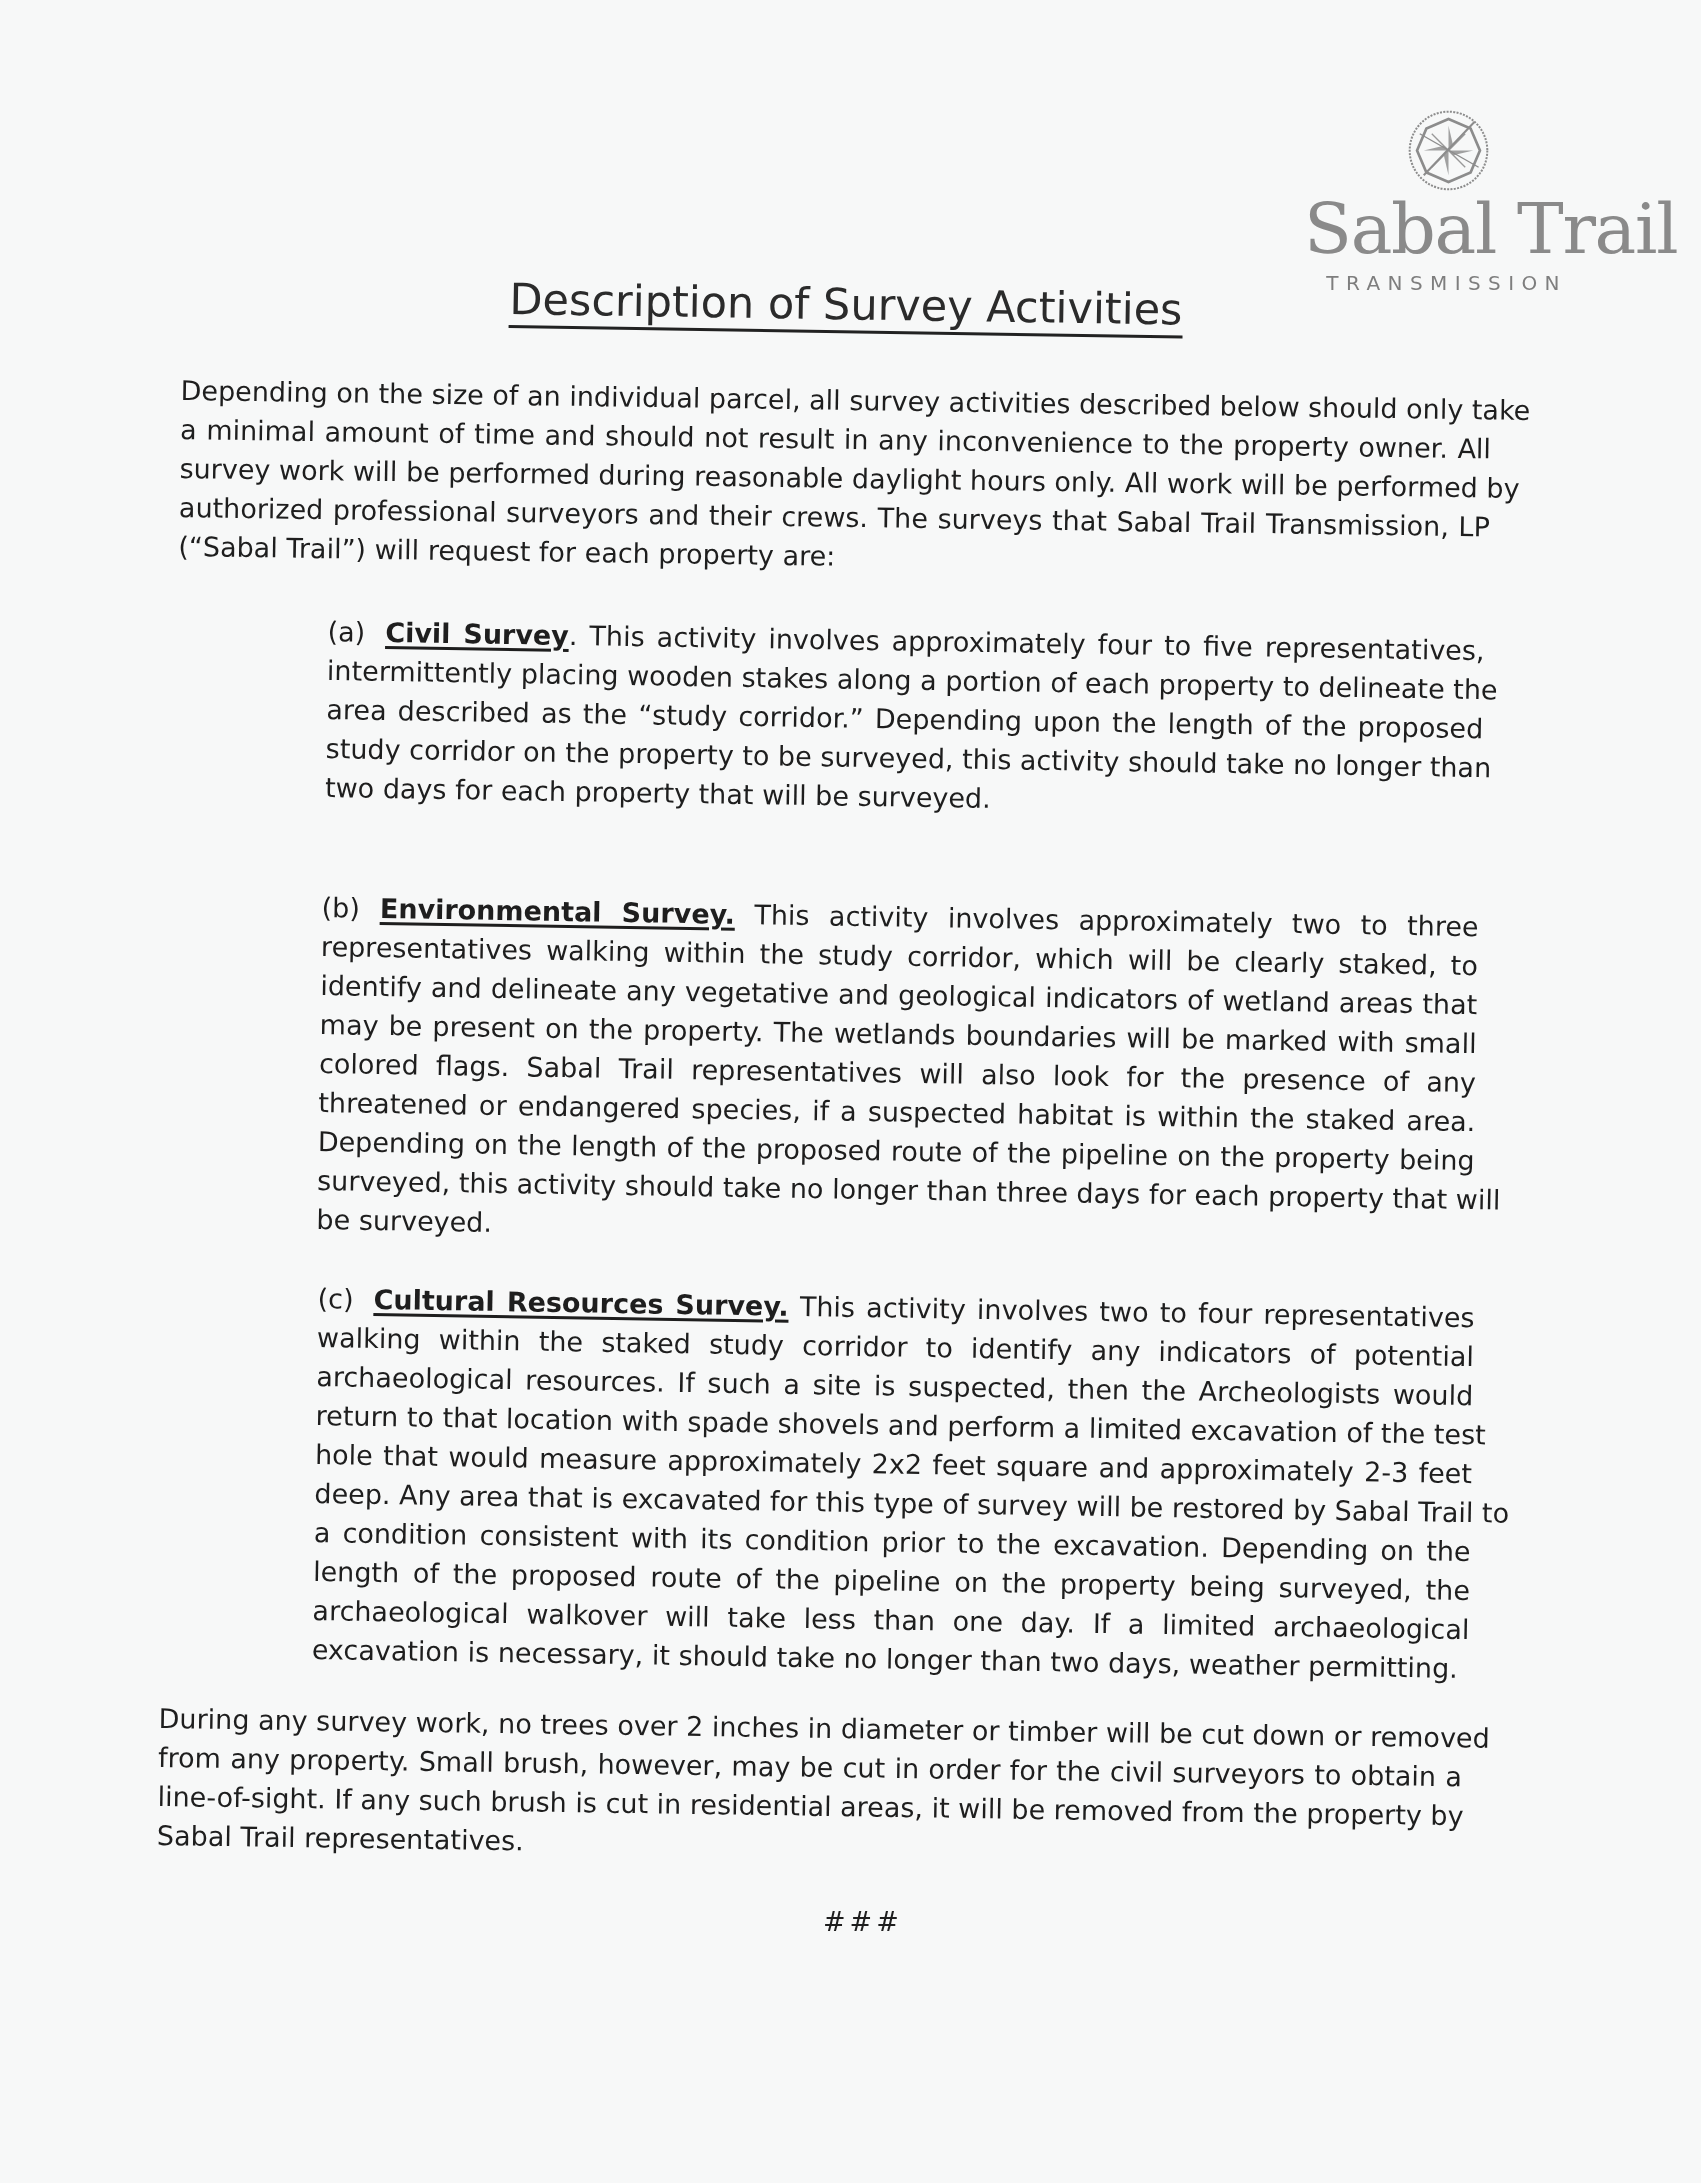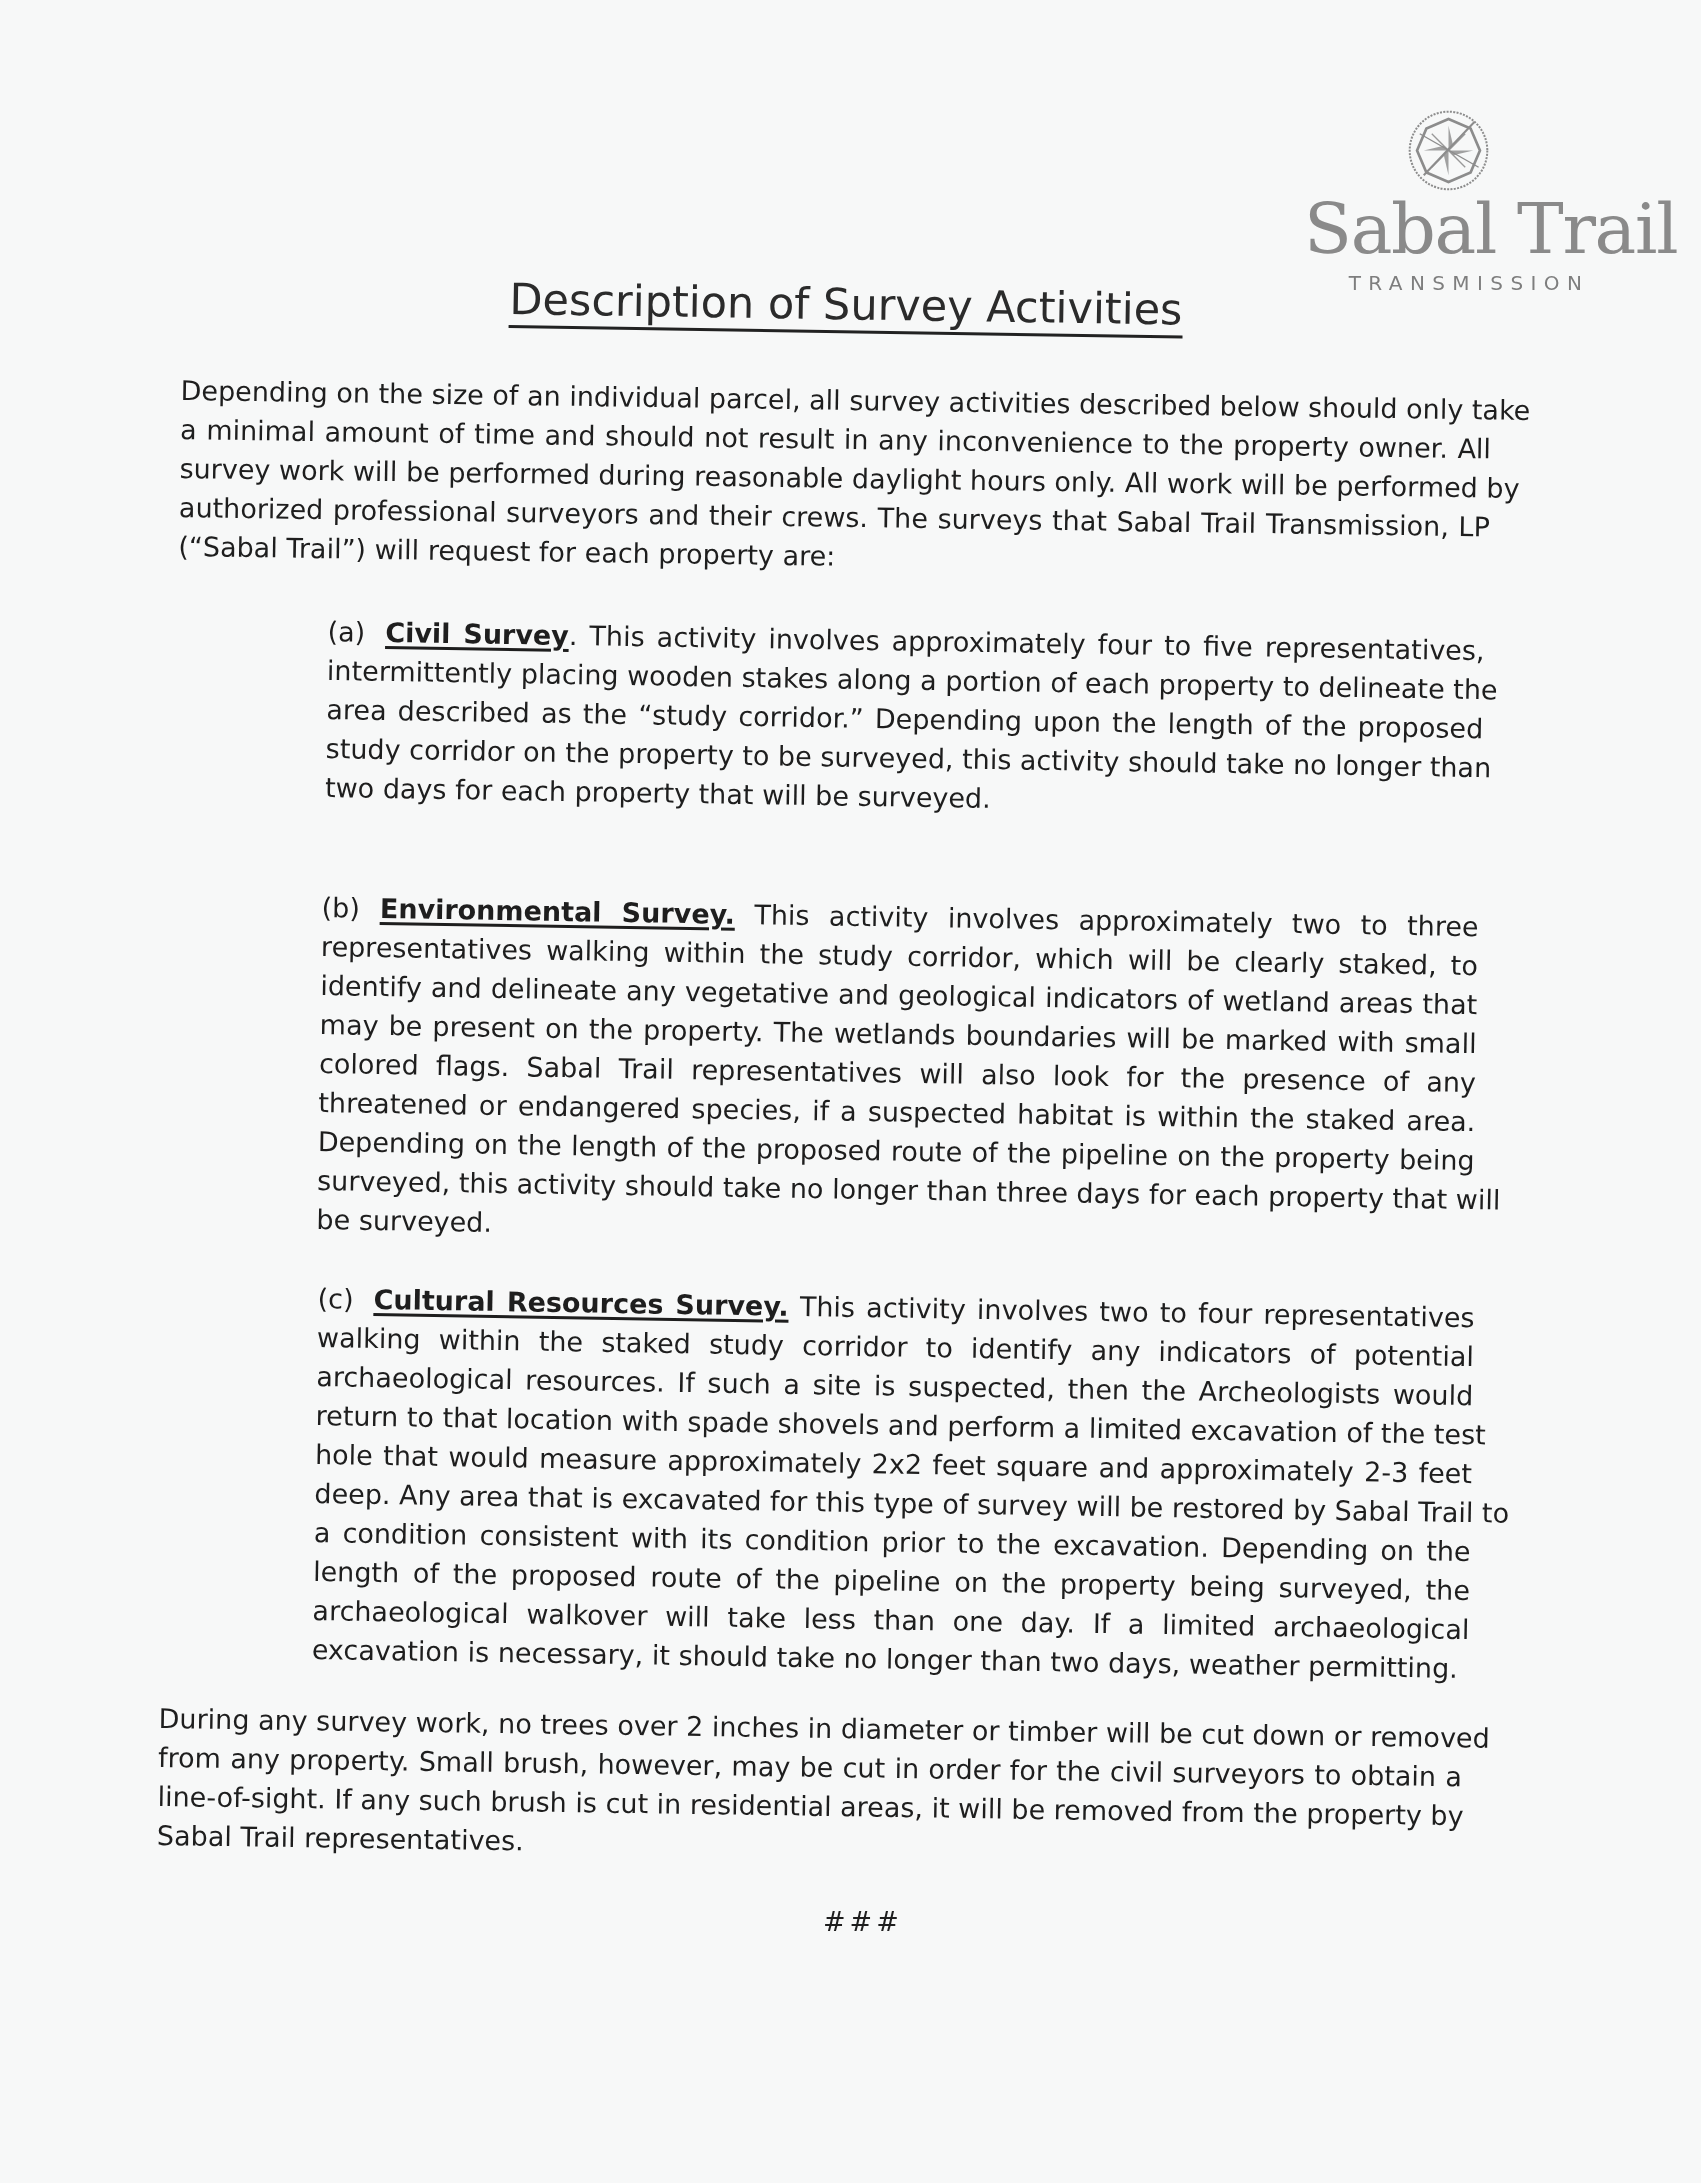--- a/index.html
+++ b/index.html
@@ -17,21 +17,21 @@
   .logo { position: absolute; left: 1304px; top: 107px; width: 288px; height: 194px; text-align: center; }
   .logo svg { display: block; margin: 0 auto; }
   .logo-name {
     font-family: "DejaVu Serif", serif;
     font-size: 70px; color: #8a8a8a; line-height: 1; letter-spacing: -1.3px;
     margin-top: 0px; white-space: nowrap;
   }
   .logo-sub {
     font-family: "DejaVu Sans", sans-serif;
     font-size: 20px; color: #7e7e7e; letter-spacing: 7.4px;
-    margin-top: 6.7px; white-space: nowrap; text-align: right; padding-right: 2.7px;
+    margin-top: 6.7px; white-space: nowrap; padding-right: 2.7px;
   }
 
   
   .title {
     position: absolute; left: 508px; top: 276px; width: 676px;
     font-size: 43px; color: #2b2b2b; line-height: 1.1;
     text-align: center; white-space: nowrap;
     transform: rotate(0.9deg); transform-origin: left center;
   }
   .title span { border-bottom: 3.3px solid #222; padding-bottom: 1.3px; }

